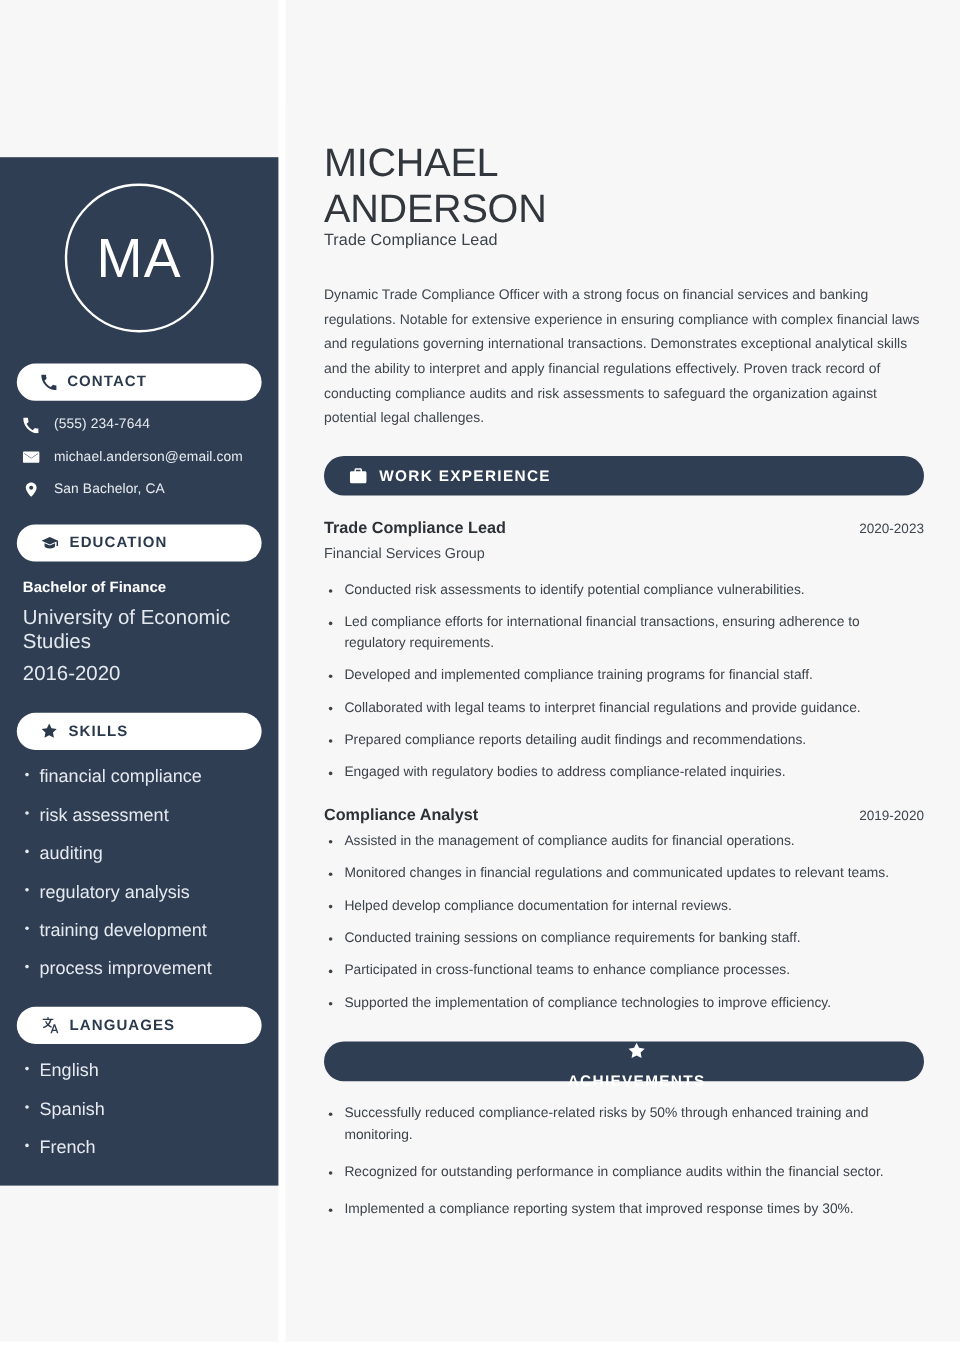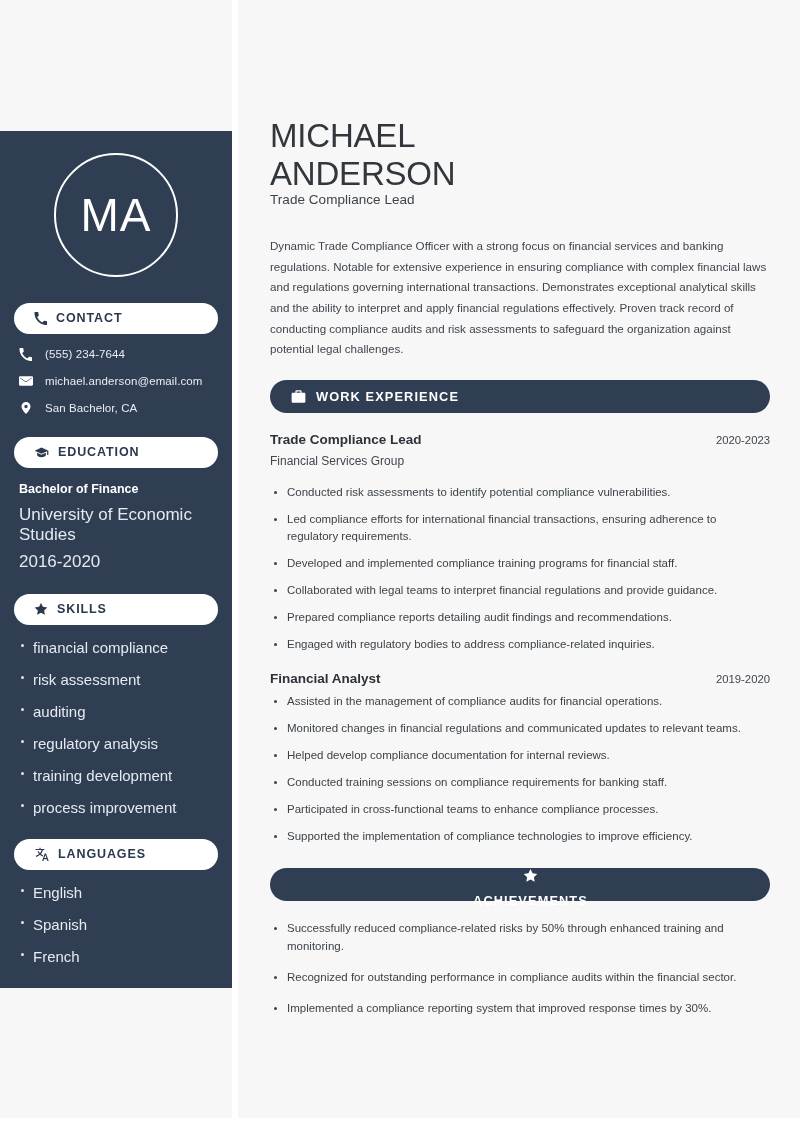--- a/index.html
+++ b/index.html
@@ -357,21 +357,21 @@
         <li>Led compliance efforts for international financial transactions, ensuring adherence to regulatory requirements.</li>
         <li>Developed and implemented compliance training programs for financial staff.</li>
         <li>Collaborated with legal teams to interpret financial regulations and provide guidance.</li>
         <li>Prepared compliance reports detailing audit findings and recommendations.</li>
         <li>Engaged with regulatory bodies to address compliance-related inquiries.</li>
       </ul>
     </div>
 
     <div class="job">
       <div class="job-head">
-        <span class="job-role">Financial Analyst</span>
+        <span class="job-role">Compliance Analyst</span>
         <span class="job-dates">2019-2020</span>
       </div>
       <ul class="main-bullets">
         <li>Assisted in the management of compliance audits for financial operations.</li>
         <li>Monitored changes in financial regulations and communicated updates to relevant teams.</li>
         <li>Helped develop compliance documentation for internal reviews.</li>
         <li>Conducted training sessions on compliance requirements for banking staff.</li>
         <li>Participated in cross-functional teams to enhance compliance processes.</li>
         <li>Supported the implementation of compliance technologies to improve efficiency.</li>
       </ul>

